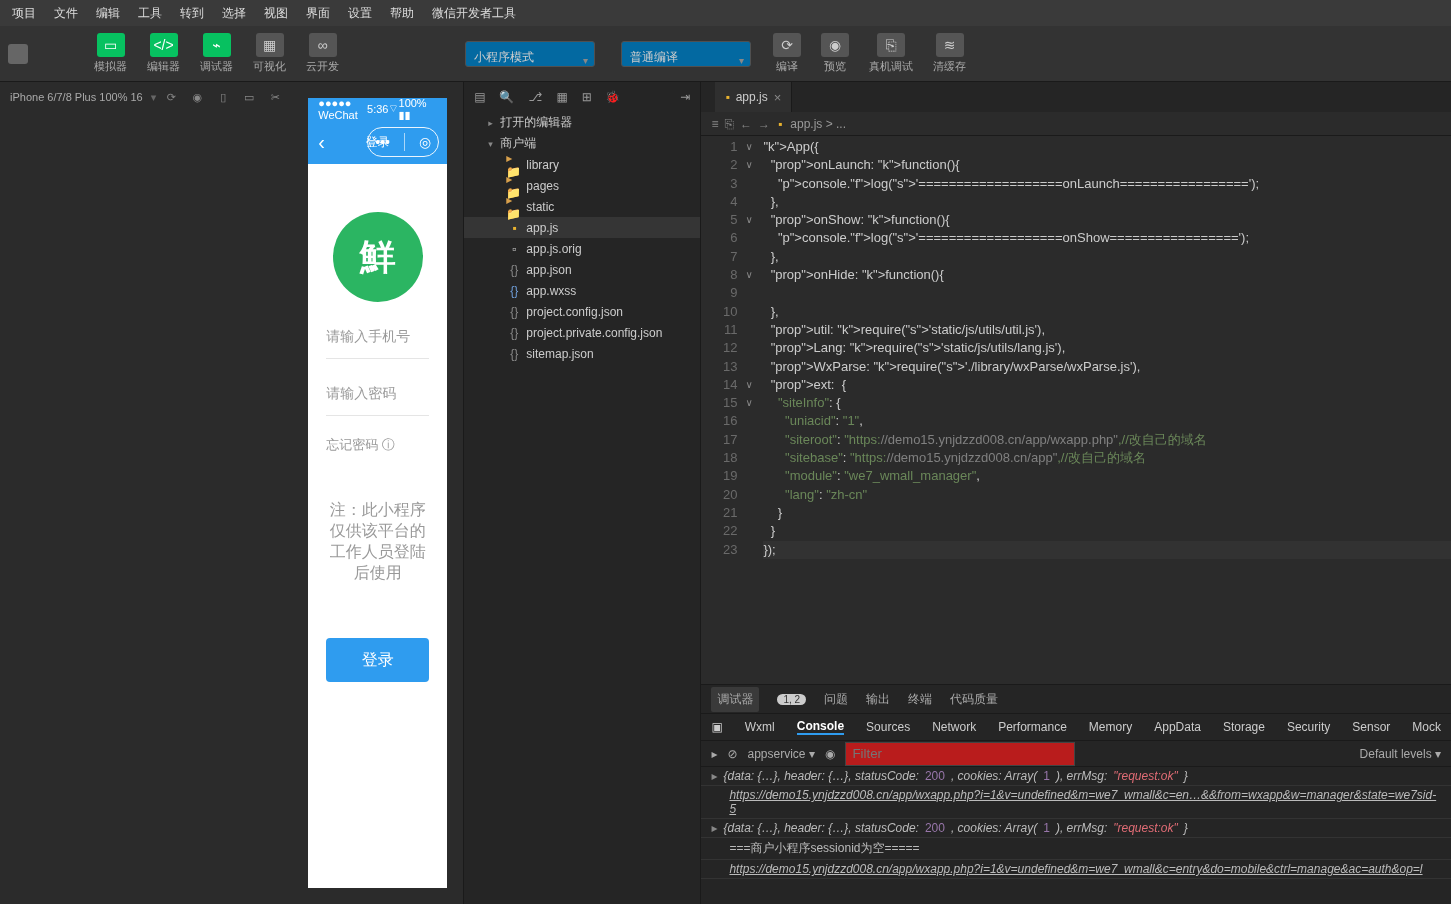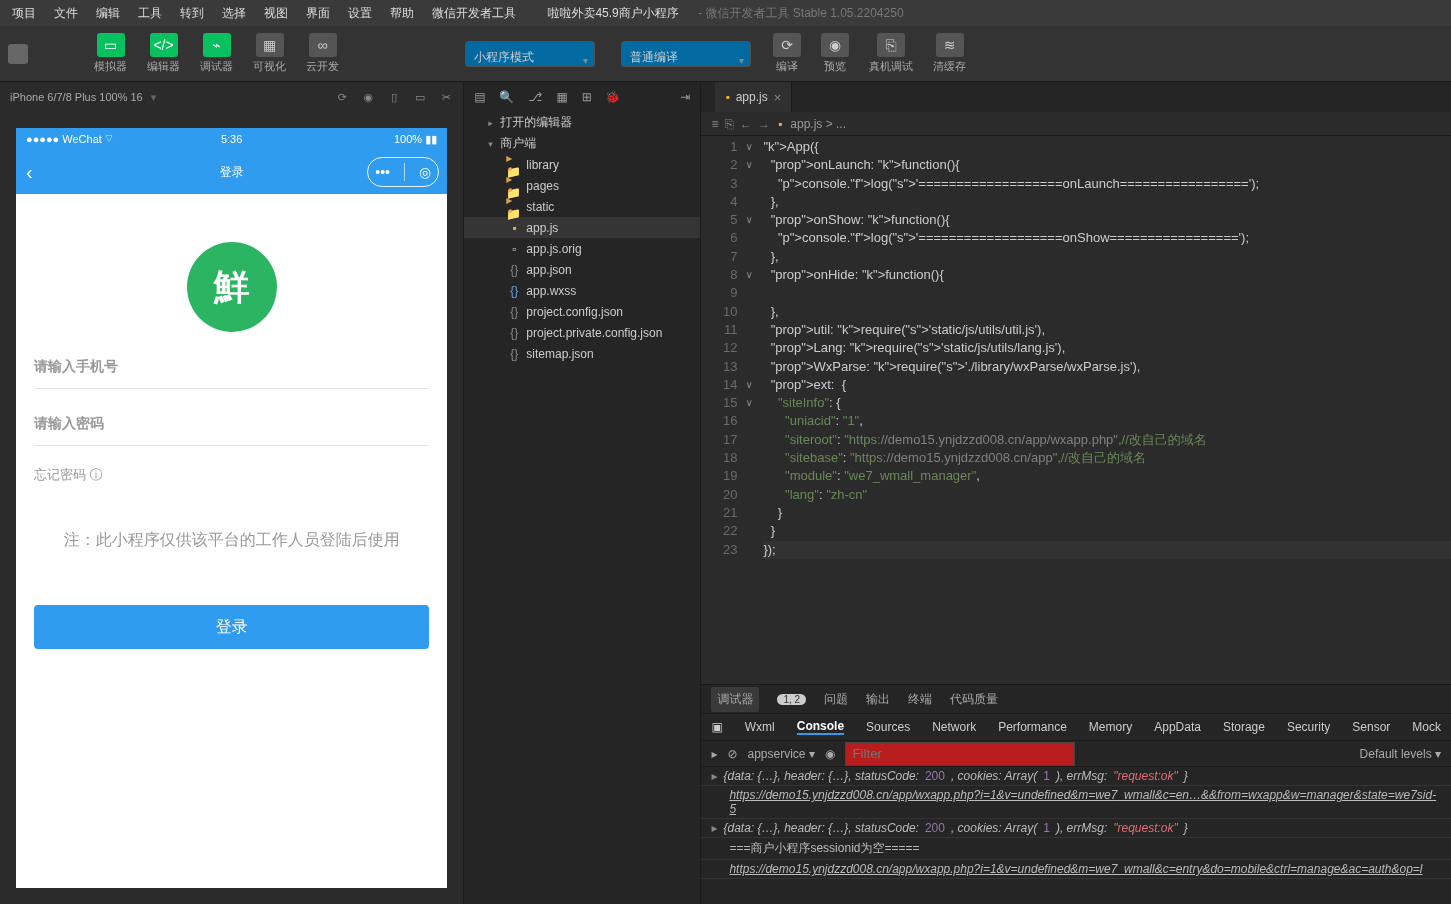--- a/index.html
+++ b/index.html
@@ -10,37 +10,37 @@
 .toolbar { height: 56px; background: #333; display: flex; align-items: center; padding: 0 8px; gap: 4px; border-bottom: 1px solid #1a1a1a; }
 .tool-group { display: flex; gap: 4px; }
 .tool-btn { display: flex; flex-direction: column; align-items: center; padding: 4px 8px; cursor: pointer; }
 .tool-icon { width: 28px; height: 24px; background: #555; border-radius: 3px; display: flex; align-items: center; justify-content: center; font-size: 14px; }
 .tool-icon.green { background: #07c160; color: #fff; }
 .tool-label { font-size: 11px; color: #aaa; margin-top: 2px; }
 .dropdown { height: 26px; background: #0369a1; border: 1px solid #505050; border-radius: 3px; padding: 0 20px 0 8px; display: flex; align-items: flex-end; min-width: 130px; position: relative; color: #ccc; }
 .dropdown::after { content: "▾"; position: absolute; right: 6px; color: #888; font-size: 10px; }
 .main { display: flex; height: calc(100% - 82px); }
 
-.sim-wrap { width: 467px; background: #2b2b2b; display: flex; flex-direction: column; }
+.sim-wrap { width: 467px; background: #2b2b2b; display: flex; flex-direction: row; }
 .sim-top { height: 30px; display: flex; align-items: center; padding: 0 10px; color: #aaa; font-size: 11px; gap: 8px; }
 .sim-top-icons { margin-left: auto; display: flex; gap: 12px; }
 .sim-top-icons span { width: 14px; height: 14px; display: inline-flex; align-items: center; justify-content: center; color: #888; cursor: pointer; }
 .phone { flex: 1; background: #fff; position: relative; margin: 16px; }
 .phone-status { height: 22px; background: #2f9cef; color: #fff; display: flex; align-items: center; padding: 0 10px; font-size: 11px; }
 .phone-status .center { position: absolute; left: 50%; transform: translateX(-50%); }
 .phone-status .right { margin-left: auto; }
 .phone-nav { height: 44px; background: #2f9cef; color: #fff; display: flex; align-items: center; justify-content: center; position: relative; }
 .phone-nav .back { position: absolute; left: 10px; font-size: 20px; }
 .capsule { position: absolute; right: 8px; display: flex; align-items: center; }
 .capsule-btn { width: 72px; height: 30px; border: 1.5px solid rgba(255,255,255,0.9); border-radius: 15px; display: flex; align-items: center; justify-content: space-around; }
 .capsule-btn span { color: #fff; font-size: 14px; }
 .phone-body { padding: 28px 18px 0; text-align: center; }
 .logo { width: 90px; height: 90px; background: #2bb562; border-radius: 50%; margin: 20px auto 14px; display: flex; align-items: center; justify-content: center; color: #fff; font-size: 36px; font-weight: bold; }
 .brand { color: #2bb562; font-size: 22px; font-weight: bold; margin-bottom: 24px; }
-.input-line { border-bottom: 1px solid #e5e5e5; text-align: left; padding: 12px 0; color: #999; font-size: 14px; margin-bottom: 14px; font-weight: bold; }
+.input-line { border-bottom: 1px solid #e5e5e5; text-align: left; padding: 12px 0; color: #999; font-size: 14px; margin-bottom: 14px; }
 .forgot { text-align: left; color: #999; font-size: 13px; padding: 6px 0; }
 .note { color: #999; font-size: 16px; margin-top: 40px; }
 .login-btn { background: #2f9cef; color: #fff; height: 44px; border-radius: 4px; display: flex; align-items: center; justify-content: center; font-size: 16px; margin-top: 54px; }
 
 .explorer { width: 240px; background: #252525; display: flex; flex-direction: column; border-left: 1px solid #1a1a1a; border-right: 1px solid #1a1a1a; }
 .explorer-icons { height: 30px; display: flex; align-items: center; gap: 14px; padding: 0 10px; color: #999; }
 .explorer-title { padding: 6px 10px; color: #ccc; display: flex; align-items: center; justify-content: space-between; }
 .tree { flex: 1; overflow: auto; }
 .tree-item { display: flex; align-items: center; height: 21px; padding-left: 10px; cursor: pointer; color: #ccc; }
 .tree-item.selected { background: #353535; }
@@ -91,21 +91,20 @@
   <span>文件</span>
   <span>编辑</span>
   <span>工具</span>
   <span>转到</span>
   <span>选择</span>
   <span>视图</span>
   <span>界面</span>
   <span>设置</span>
   <span>帮助</span>
   <span>微信开发者工具</span>
-  <div class="titlearea"><span>啦啦外卖45.9商户小程序</span><span style="color:#777"> - 微信开发者工具 Stable 1.05.2204250</span></div>
 </div>
 
 <div class="toolbar">
   <div style="width:20px;height:20px;background:#666;border-radius:3px;"></div>
   <div style="width:50px"></div>
   <div class="tool-group">
     <div class="tool-btn">
         <div class="tool-icon green">▭</div>
         <div class="tool-label">模拟器</div>
       </div>

